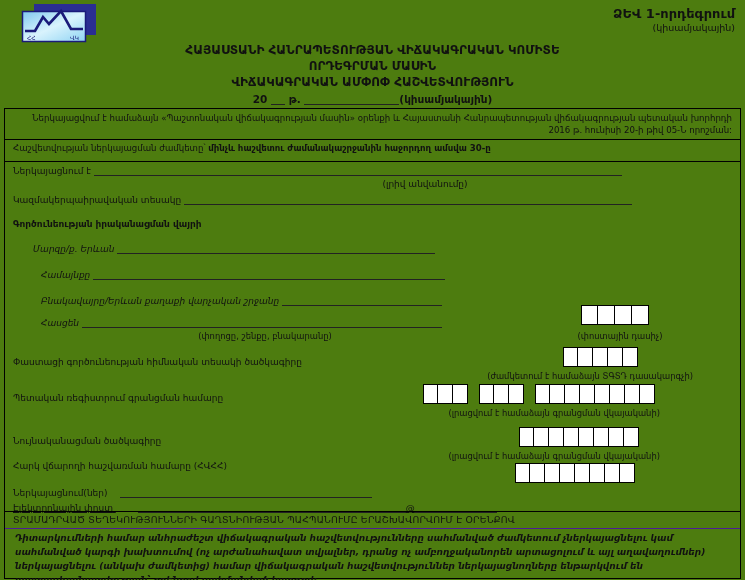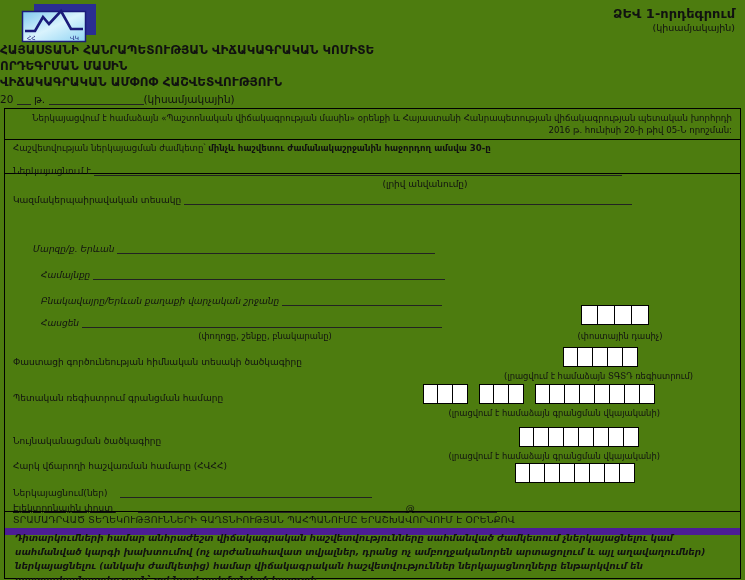--- a/index.html
+++ b/index.html
@@ -4,30 +4,30 @@
 <style>
   html,body{margin:0;padding:0;background:#fff;}
   body{font-family:"DejaVu Sans",sans-serif;color:#111;}
   .page{position:relative;width:745px;height:580px;background:#4d7c0f;overflow:hidden;}
 
   
   .logo{position:absolute;left:20px;top:3px;width:80px;height:46px;}
   .formcode{position:absolute;right:10px;top:6px;text-align:right;}
   .formcode .code{font-weight:bold;font-size:13px;}
   .formcode .sub{font-size:9.5px;margin-top:1px;}
-  .titles{position:absolute;left:0;top:42px;width:100%;text-align:left;}
+  .titles{position:absolute;left:0;top:42px;width:100%;text-align:center;}
   .titles .t{font-weight:bold;font-size:12px;line-height:16px;}
-  .yearrow{font-size:10.5px;margin-top:3px;}
+  .yearrow{font-size:10.5px;margin-top:3px;font-weight:bold;}
 
   
   .mainbox{position:absolute;left:4px;top:108px;width:735px;height:469px;border:1px solid #000;font-size:9px;}
   .sec{position:absolute;left:0;right:0;}
   .sec-legal{top:0;height:27px;border-bottom:1px solid #000;padding:3px 8px 0 8px;font-size:8.6px;line-height:1.45;text-align:right;}
-  .sec-deadline{top:31px;height:14px;border-bottom:1px solid #000;padding:3px 8px 16px 8px;font-size:8.6px;}
-  .sec-conf{top:402px;height:14px;border-top:1px solid #000;border-bottom:7px solid #4c1d95;padding:2px 8px 0 8px;font-size:9.3px;letter-spacing:.2px;}
+  .sec-deadline{top:31px;height:14px;border-bottom:1px solid #000;padding:3px 8px 4px 8px;font-size:8.6px;}
+  .sec-conf{top:402px;height:14px;border-top:1px solid #000;border-bottom:1px solid #4c1d95;padding:2px 8px 0 8px;font-size:9.3px;letter-spacing:.2px;}
   .sec-liab{top:419px;bottom:0;padding:4px 10px 0 10px;font-size:9px;font-weight:bold;font-style:italic;line-height:1.55;}
 
   .row{position:absolute;white-space:nowrap;}
   .b{font-weight:bold;}
   .it{font-style:italic;}
   .u{display:inline-block;border-bottom:1px solid #222;height:10px;vertical-align:-2px;}
 
   .cells{position:absolute;display:flex;}
   .cell{width:15px;height:20px;border:1px solid #000;background:#fff;box-sizing:border-box;}
   .cell + .cell{border-left:none;}
@@ -85,20 +85,21 @@
       <span>Ներկայացնում է</span>
       <span class="u" style="width:528px"></span>
     </div>
     <div class="hint" style="left:250px;top:70px;width:340px;text-align:center;font-size:9px;">(լրիվ անվանումը)</div>
 
     <div class="row" style="left:8px;top:85px;">
       <span>Կազմակերպաիրավական տեսակը</span>
       <span class="u" style="width:448px"></span>
     </div>
 
+    <div class="row b" style="left:8px;top:110px;">Գործունեության իրականացման վայրի</div>
 
     <div class="row it" style="left:28px;top:134px;text-align:right;">
       <span>Մարզը/ք. Երևան</span>
       <span class="u" style="width:318px"></span>
     </div>
 
     <div class="row it" style="left:36px;top:160px;">
       <span>Համայնքը</span>
       <span class="u" style="width:352px"></span>
     </div>
@@ -123,21 +124,21 @@
     <div class="hint" style="left:545px;top:222px;width:140px;text-align:center;">(փոստային դասիչ)</div>
 
     <div class="row" style="left:8px;top:248px;">Փաստացի գործունեության հիմնական տեսակի ծածկագիրը</div>
     <div class="cells" style="left:558px;top:238px;">
         <div class="cell"></div>
         <div class="cell"></div>
         <div class="cell"></div>
         <div class="cell"></div>
         <div class="cell"></div>
       </div>
-    <div class="hint" style="left:440px;top:262px;width:248px;text-align:right;">(լրացվում է համաձայն ՏԳՏԴ ռեգիստրում)</div>
+    <div class="hint" style="left:440px;top:262px;width:248px;text-align:right;">(ժամկետում է համաձայն ՏԳՏԴ դասակարգչի)</div>
 
     <div class="row" style="left:8px;top:284px;">Պետական ռեգիստրում գրանցման համարը</div>
     <div class="cells" style="left:418px;top:275px;">
         <div class="cell"></div>
         <div class="cell"></div>
         <div class="cell"></div>
       </div>
     <div class="cells" style="left:474px;top:275px;">
         <div class="cell"></div>
         <div class="cell"></div>

